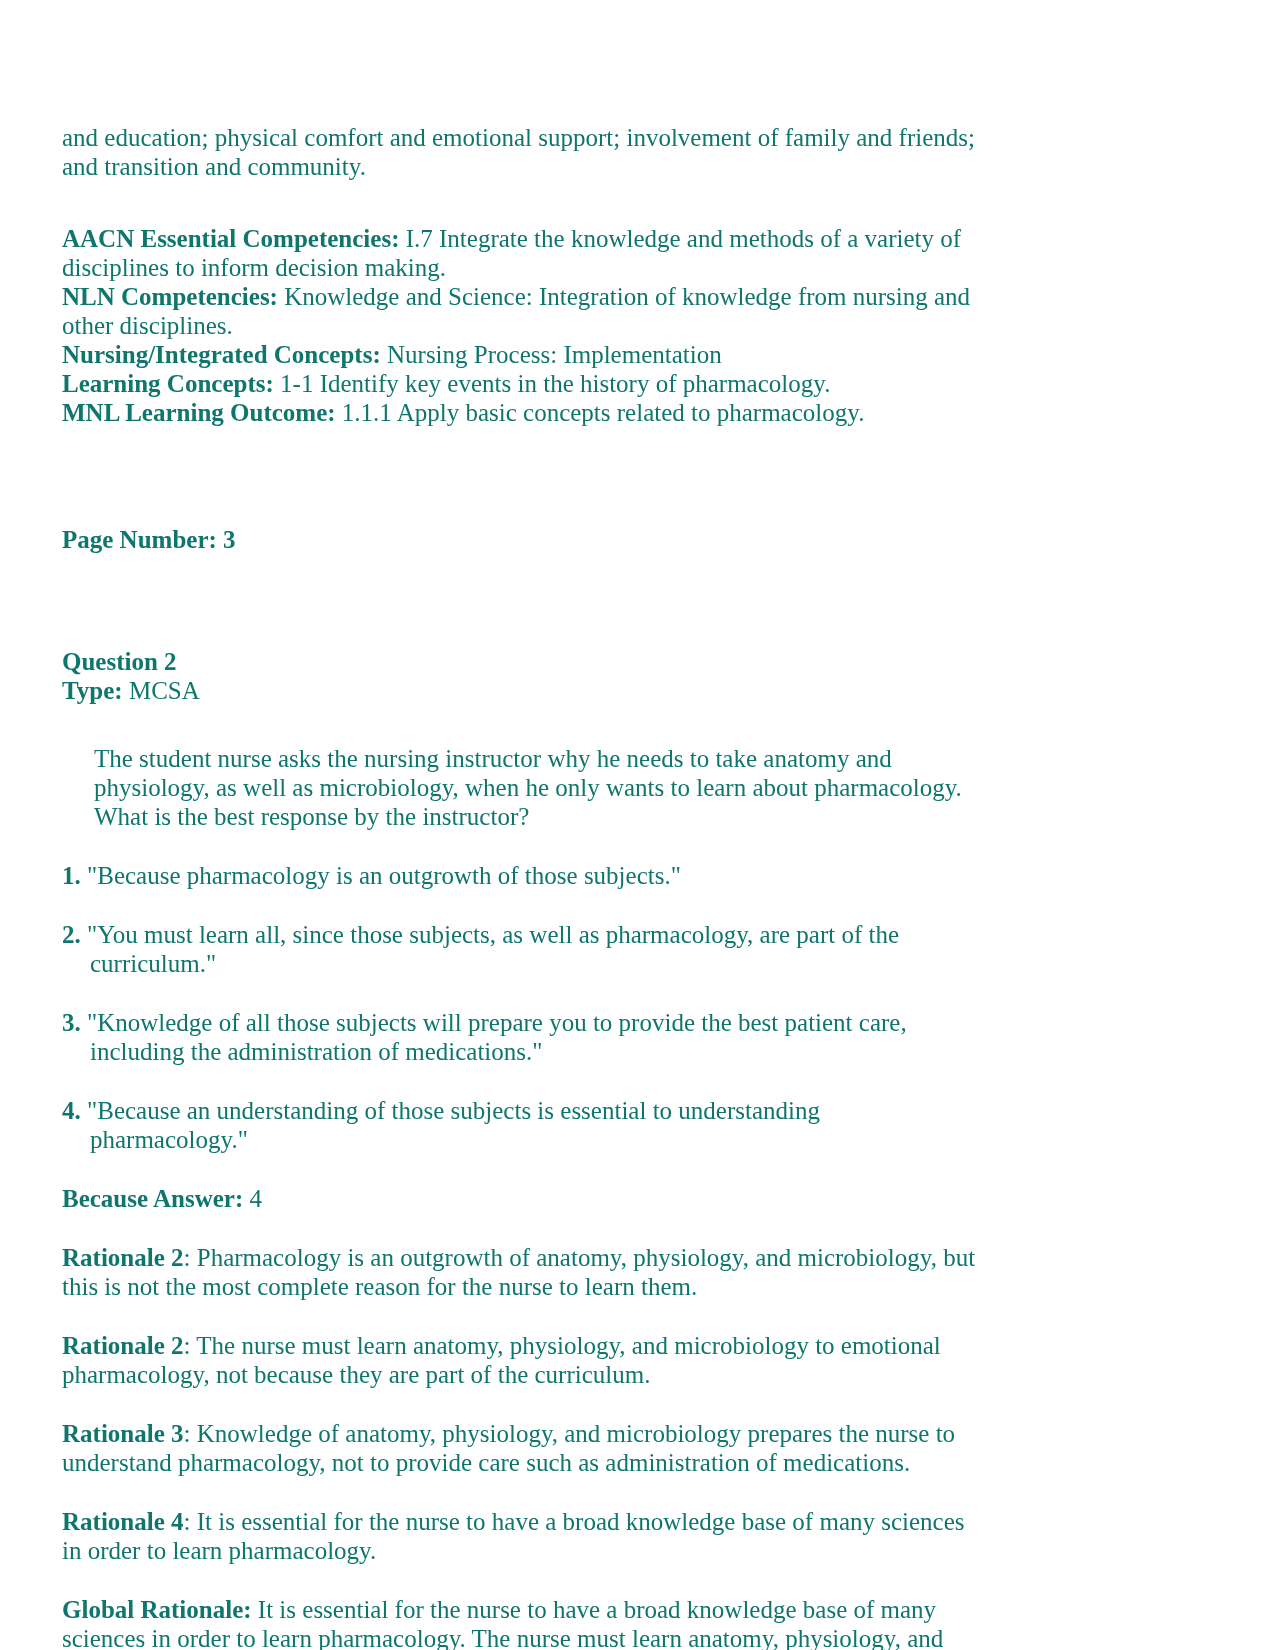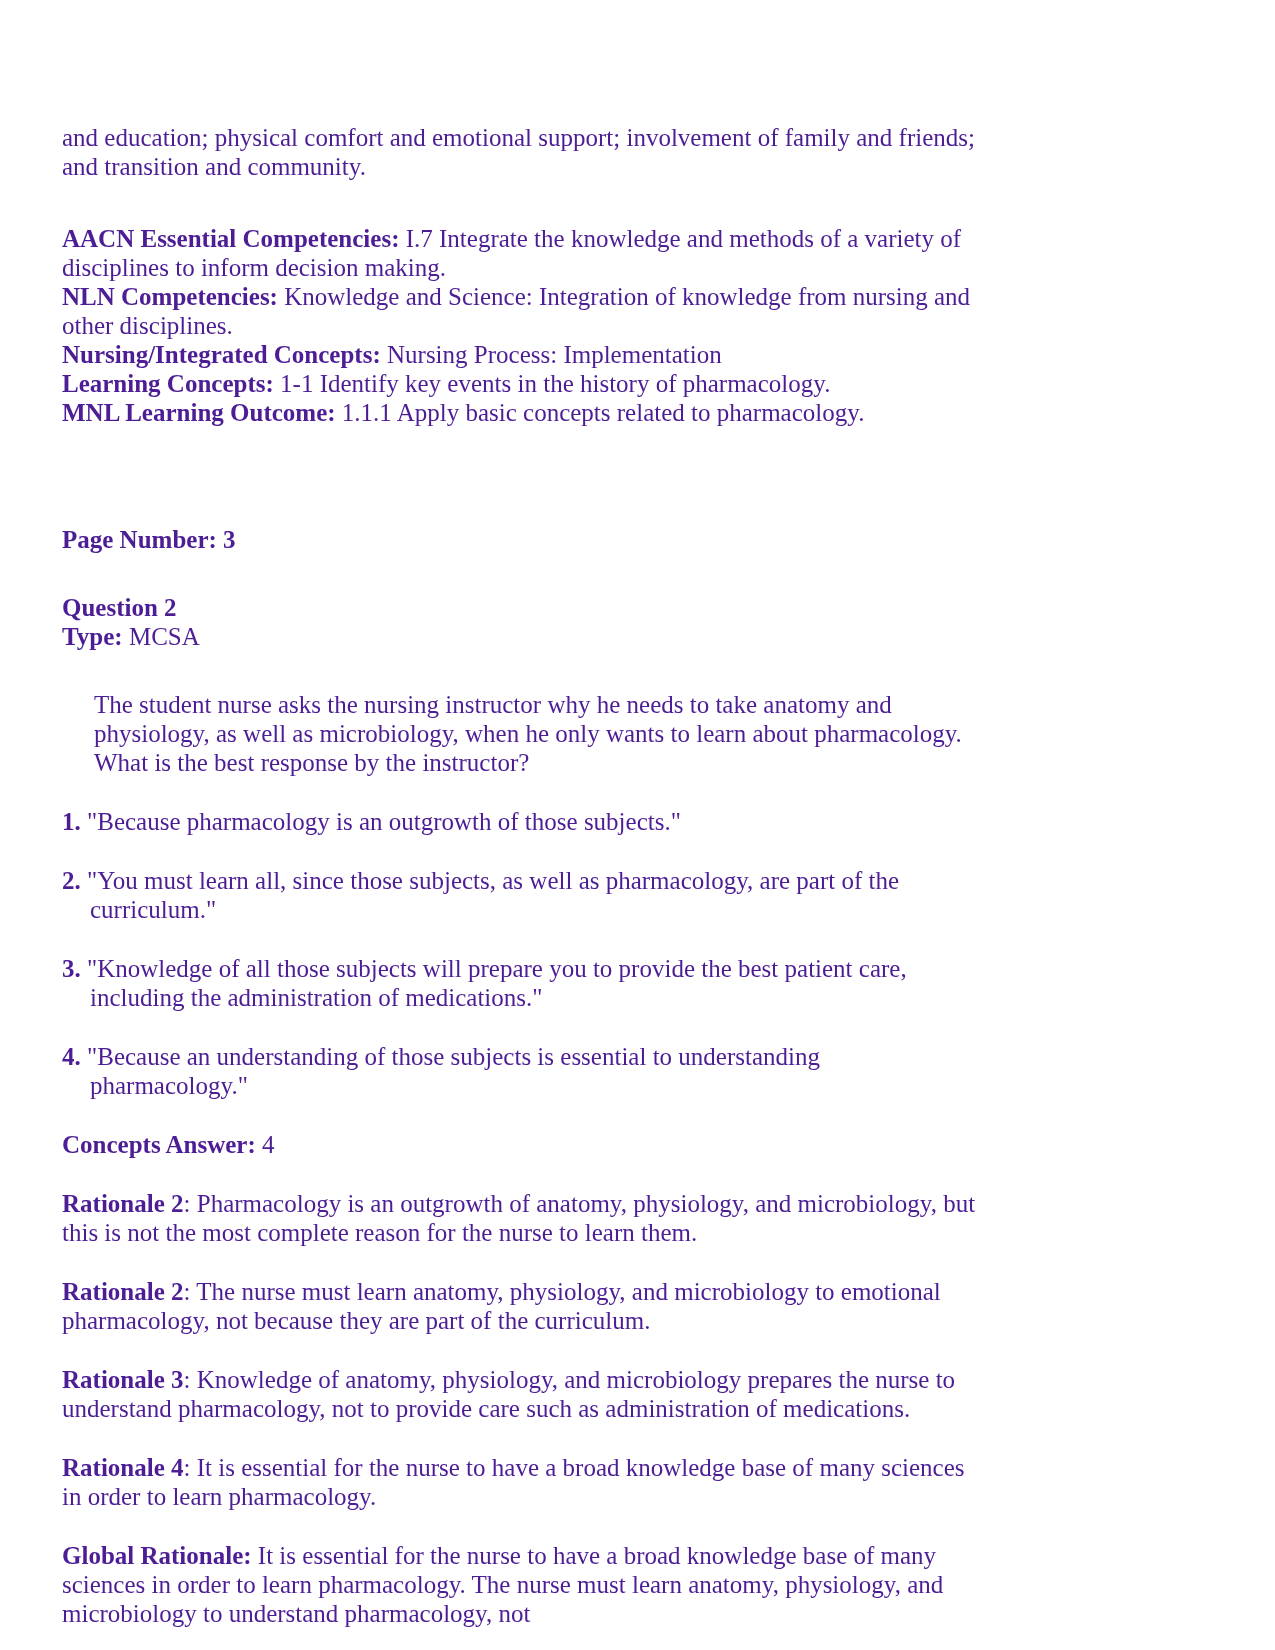--- a/index.html
+++ b/index.html
@@ -7,35 +7,35 @@
     margin: 0;
     padding: 0;
     background: #ffffff;
   }
   .page {
     position: relative;
     width: 1091px;
     height: 1650px;
     box-sizing: border-box;
     background: #ffffff;
-    color: #4c1d95;
+    color: #0f766e;
     font-family: "Liberation Serif", "DejaVu Serif", serif;
     font-size: 25px;
     line-height: 29px;
     padding: 123px 112px 0 62px;
     overflow: hidden;
   }
   p { margin: 0; }
   b, .b { font-weight: bold; }
   
   .g29 { margin-top: 43px; }
   
   .g30 { margin-top: 30px; }
   .page-num { margin-top: 98px; }
-  .q-header { margin-top: 39px; }
+  .q-header { margin-top: 93px; }
   .stem { margin-top: 39px; margin-left: 32px; }
   .option {
     margin-top: 30px;
     padding-left: 28px;
     text-indent: -28px;
   }
 </style>
 </head>
 <body>
 
@@ -61,21 +61,21 @@
   <p class="stem">The student nurse asks the nursing instructor why he needs to take anatomy and physiology, as well as microbiology, when he only wants to learn about pharmacology. What is the best response by the instructor?</p>
 
   <p class="option"><b>1.</b> <span>"Because pharmacology is an outgrowth of those subjects."</span></p>
 
   <p class="option"><b>2.</b> <span>"You must learn all, since those subjects, as well as pharmacology, are part of the curriculum."</span></p>
 
   <p class="option"><b>3.</b> <span>"Knowledge of all those subjects will prepare you to provide the best patient care, including the administration of medications."</span></p>
 
   <p class="option"><b>4.</b> <span>"Because an understanding of those subjects is essential to understanding pharmacology."</span></p>
 
-  <p class="g30"><b>Concepts Answer:</b> <span>4</span></p>
+  <p class="g30"><b>Because Answer:</b> <span>4</span></p>
 
   <p class="g30"><b>Rationale 2</b><span>: Pharmacology is an outgrowth of anatomy, physiology, and microbiology, but this is not the most complete reason for the nurse to learn them.</span></p>
 
   <p class="g30"><b>Rationale 2</b><span>: The nurse must learn anatomy, physiology, and microbiology to emotional pharmacology, not because they are part of the curriculum.</span></p>
 
   <p class="g30"><b>Rationale 3</b><span>: Knowledge of anatomy, physiology, and microbiology prepares the nurse to understand pharmacology, not to provide care such as administration of medications.</span></p>
 
   <p class="g30"><b>Rationale 4</b><span>: It is essential for the nurse to have a broad knowledge base of many sciences in order to learn pharmacology.</span></p>
 
   <p class="g30"><b>Global Rationale:</b> <span>It is essential for the nurse to have a broad knowledge base of many sciences in order to learn pharmacology. The nurse must learn anatomy, physiology, and microbiology to understand pharmacology, not</span></p>

